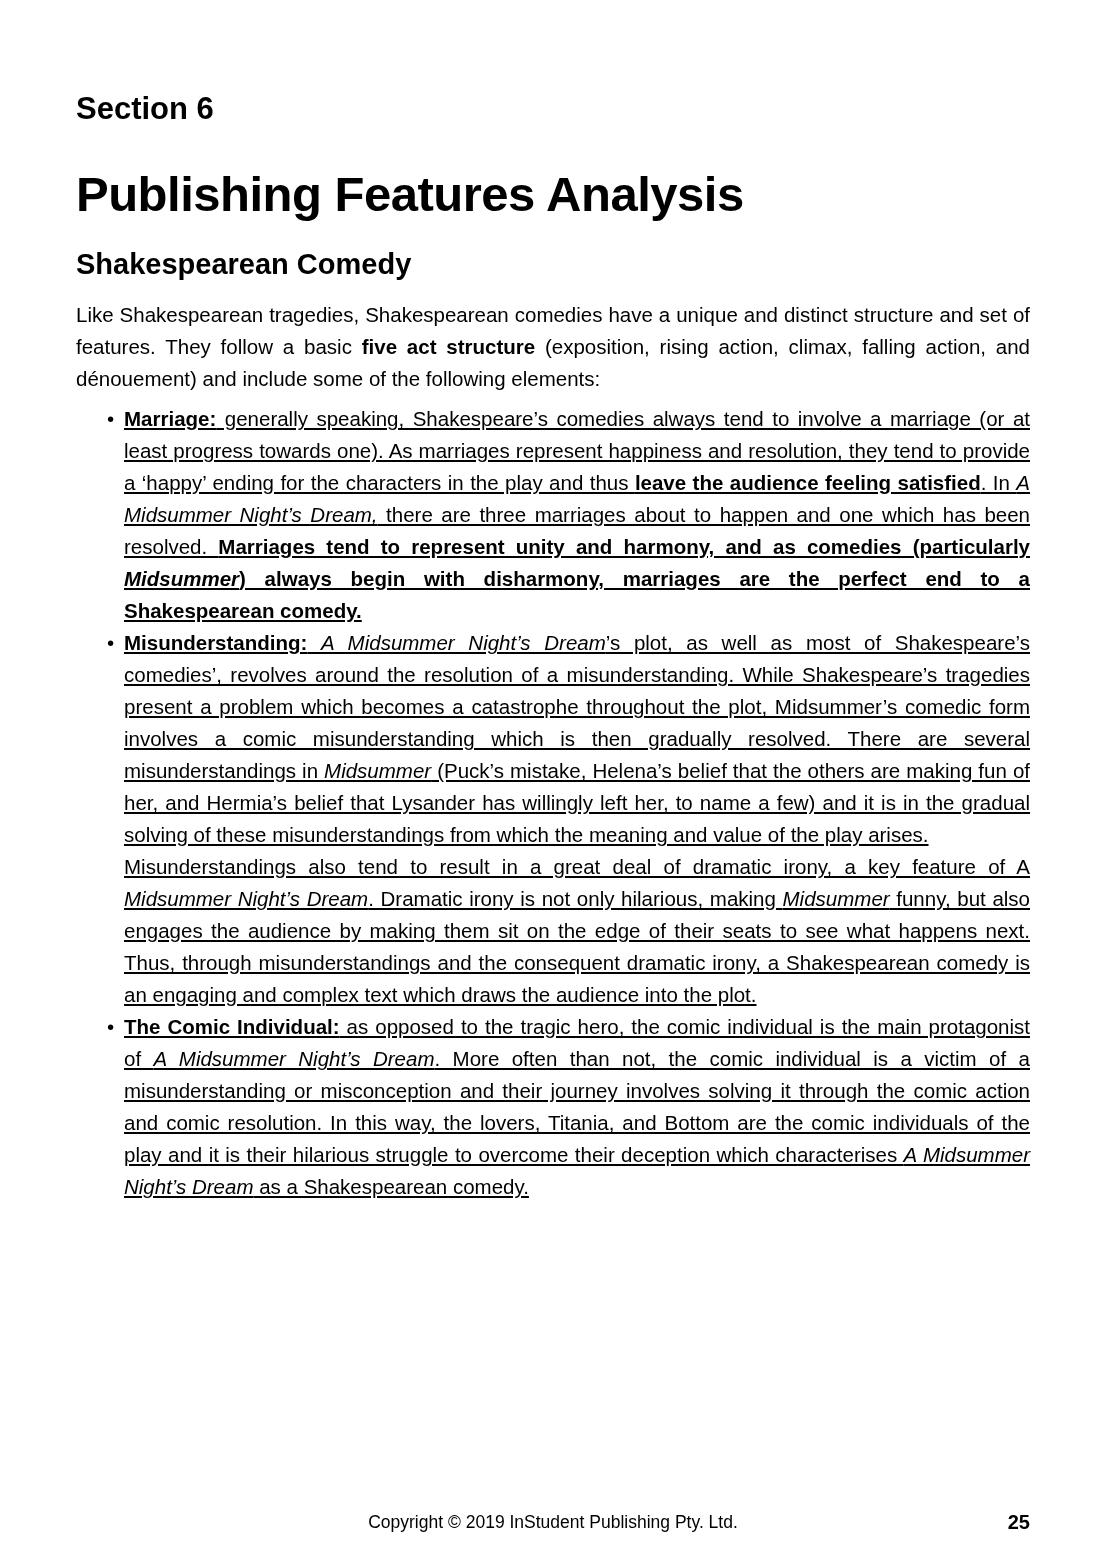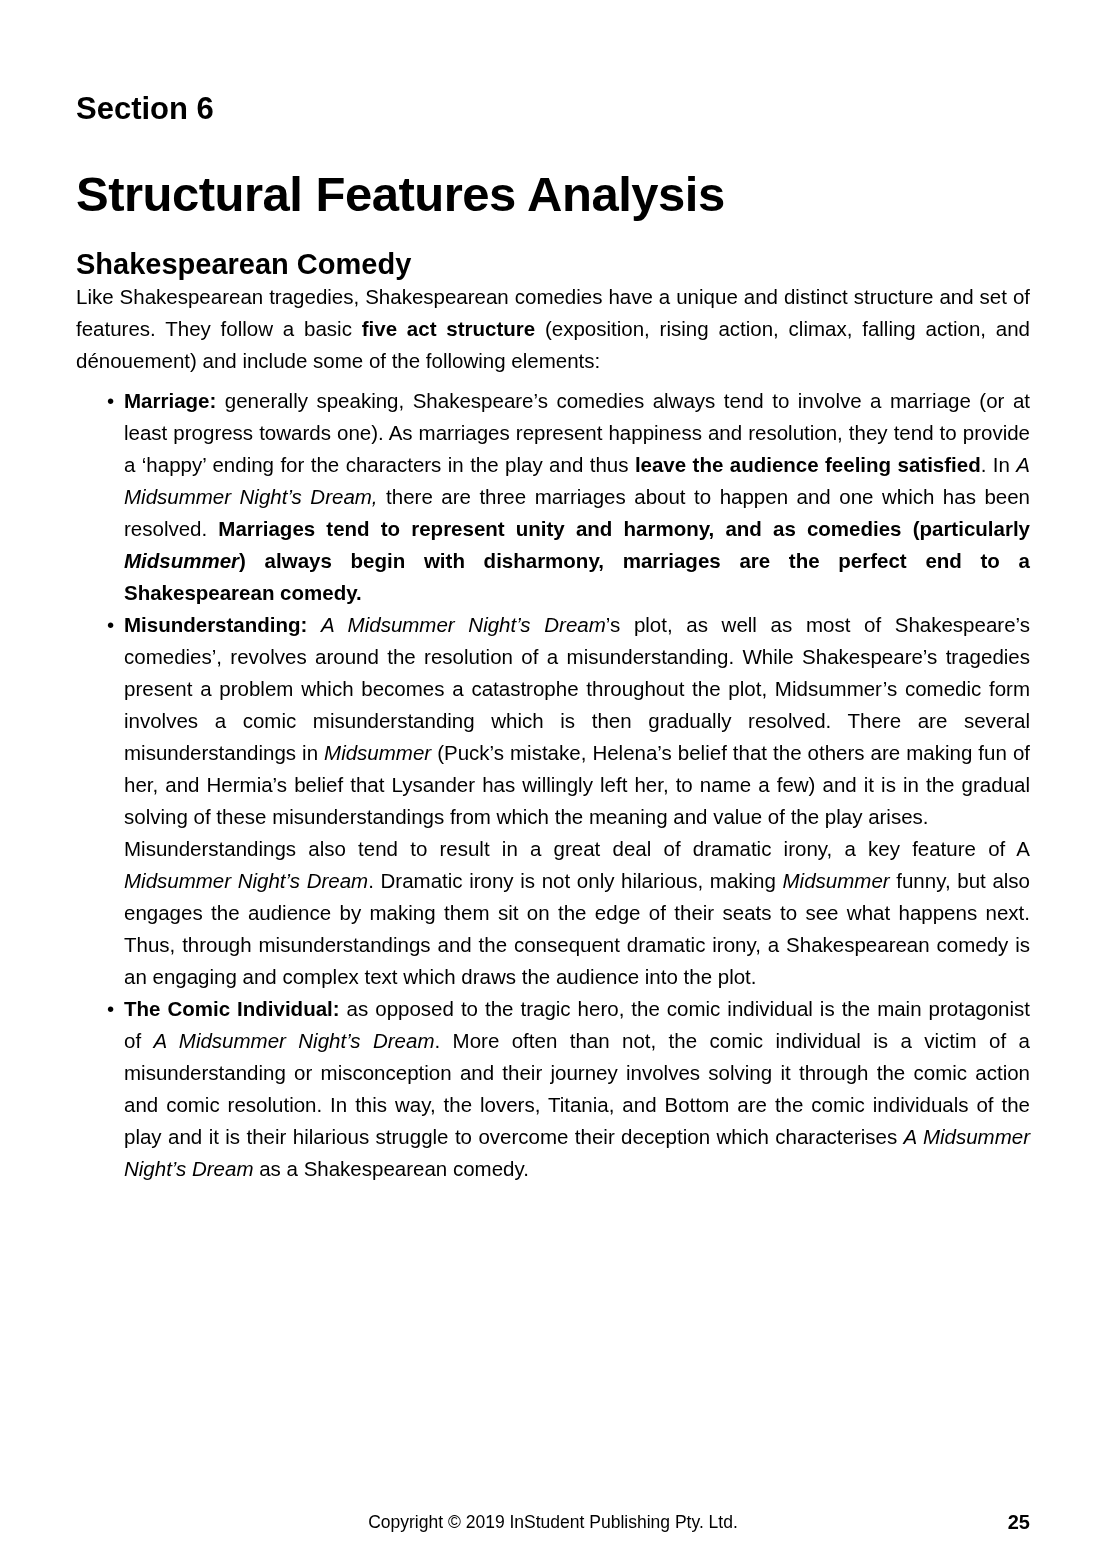--- a/index.html
+++ b/index.html
@@ -32,31 +32,31 @@
     line-height: 1.15;
     margin-top: 26px;
   }
   .body-text {
     font-size: 20.5px;
     line-height: 32px;
     text-align: justify;
     hyphens: auto;
     -webkit-hyphens: auto;
   }
-  .intro { margin-top: 0; }
+  .intro { margin-top: 18px; }
   .bullet-list { margin-top: 8px; }
   .bullet-item { display: flex; }
   .bullet-marker {
     flex: 0 0 48px;
     padding-left: 31px;
     font-size: 20.5px;
     line-height: 32px;
     text-align: left;
   }
-  .bullet-body { flex: 1; min-width: 0; }
+  .bullet-body { flex: 1; min-width: 0; text-decoration: underline; }
   .bullet-body p { margin: 0; }
   .footer {
     position: absolute;
     left: 76px;
     right: 70px;
     bottom: 26px;
     height: 24px;
   }
   .copyright {
     display: block;
@@ -73,21 +73,21 @@
     line-height: 24px;
   }
 </style>
 </head>
 <body>
 
 <div class="page">
 
   <div class="section-label">Section 6</div>
 
-  <h1 class="page-title">Structural Features Analysis</h1>
+  <h1 class="page-title">Publishing Features Analysis</h1>
 
   <h2 class="subheading">Shakespearean Comedy</h2>
 
   <p class="body-text intro"><span>Like Shakespearean tragedies, Shakespearean comedies have a unique and distinct structure and set of features.  They follow a basic </span><span style="font-weight: bold;">five act structure</span><span> (exposition, rising action, climax, falling action, and dénouement) and include some of the following elements:</span></p>
 
   <div class="bullet-list">
 
     <div class="bullet-item">
       <span class="bullet-marker">•</span>
       <div class="bullet-body body-text">

